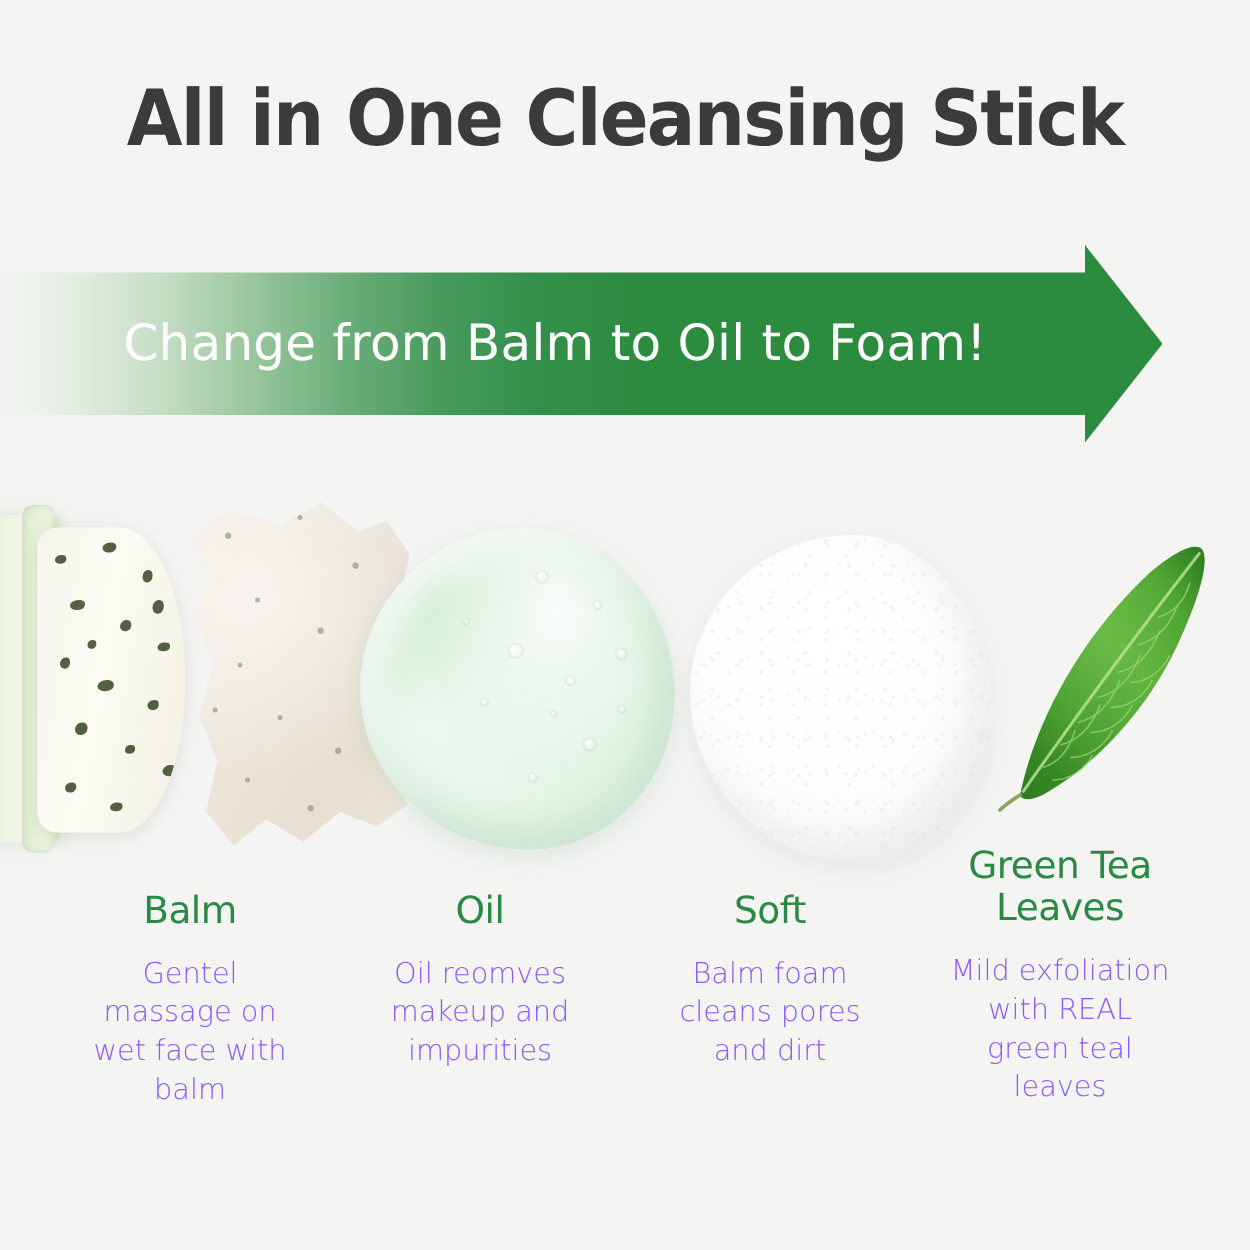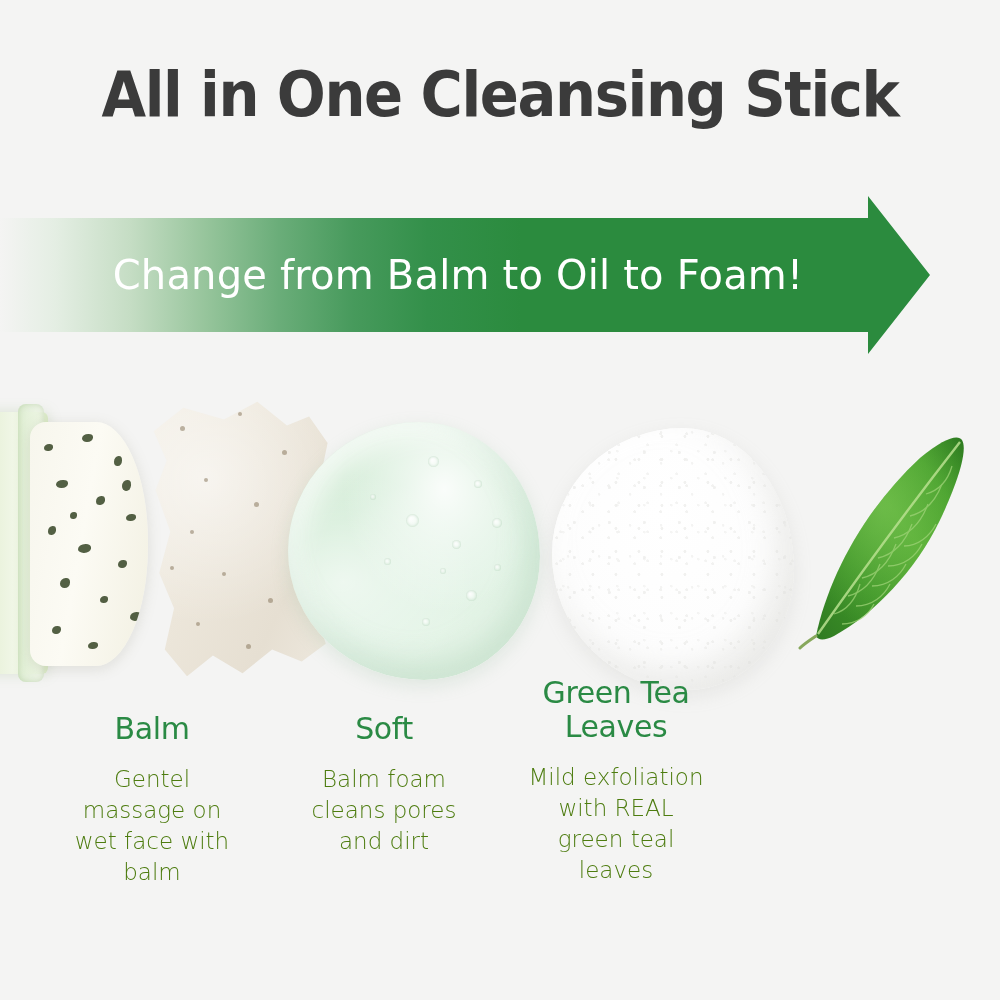--- a/index.html
+++ b/index.html
@@ -36,21 +36,21 @@
 
   
   .arrow-banner {
     position:absolute;
     left:0; top:196px;
     width:930px; height:158px;
   }
   .arrow-svg { display:block; width:930px; height:158px; }
   .arrow-text {
     position:absolute;
-    left:18px; top:196px;
+    left:4px; top:196px;
     width:880px; height:158px;
     display:flex; align-items:center; justify-content:center;
     color:#ffffff;
     font-family:"DejaVu Sans", sans-serif;
     font-size:40px;
     font-weight:400;
     letter-spacing:0.2px;
     white-space:nowrap;
     pointer-events:none;
   }
@@ -171,21 +171,21 @@
     color:#2a8a44;
     letter-spacing:-0.4px;
     margin-bottom:18px;
   }
   .col-head.two-line { margin-top:-36px; margin-bottom:18px; }
   .col-body {
     font-family:"DejaVu Sans", sans-serif;
     font-weight:300;
     font-size:23px;
     line-height:31px;
-    color:#4d7c0f;
+    color:#8b5cf6;
     white-space:pre-line;
   }
 </style>
 </head>
 <body>
 
 <div class="poster">
 
   <div class="title">All in One Cleansing Stick</div>
 
@@ -317,20 +317,26 @@
   <div class="columns">
 
     <div class="col">
       <div class="col-head">Balm</div>
       <div class="col-body">Gentel
 massage on
 wet face with
 balm</div>
     </div>
 
+    <div class="col">
+      <div class="col-head">Oil</div>
+      <div class="col-body">Oil reomves
+makeup and
+impurities</div>
+    </div>
 
     <div class="col">
       <div class="col-head">Soft</div>
       <div class="col-body">Balm foam
 cleans pores
 and dirt</div>
     </div>
 
     <div class="col">
       <div class="col-head two-line" style="white-space:pre-line;">Green Tea

